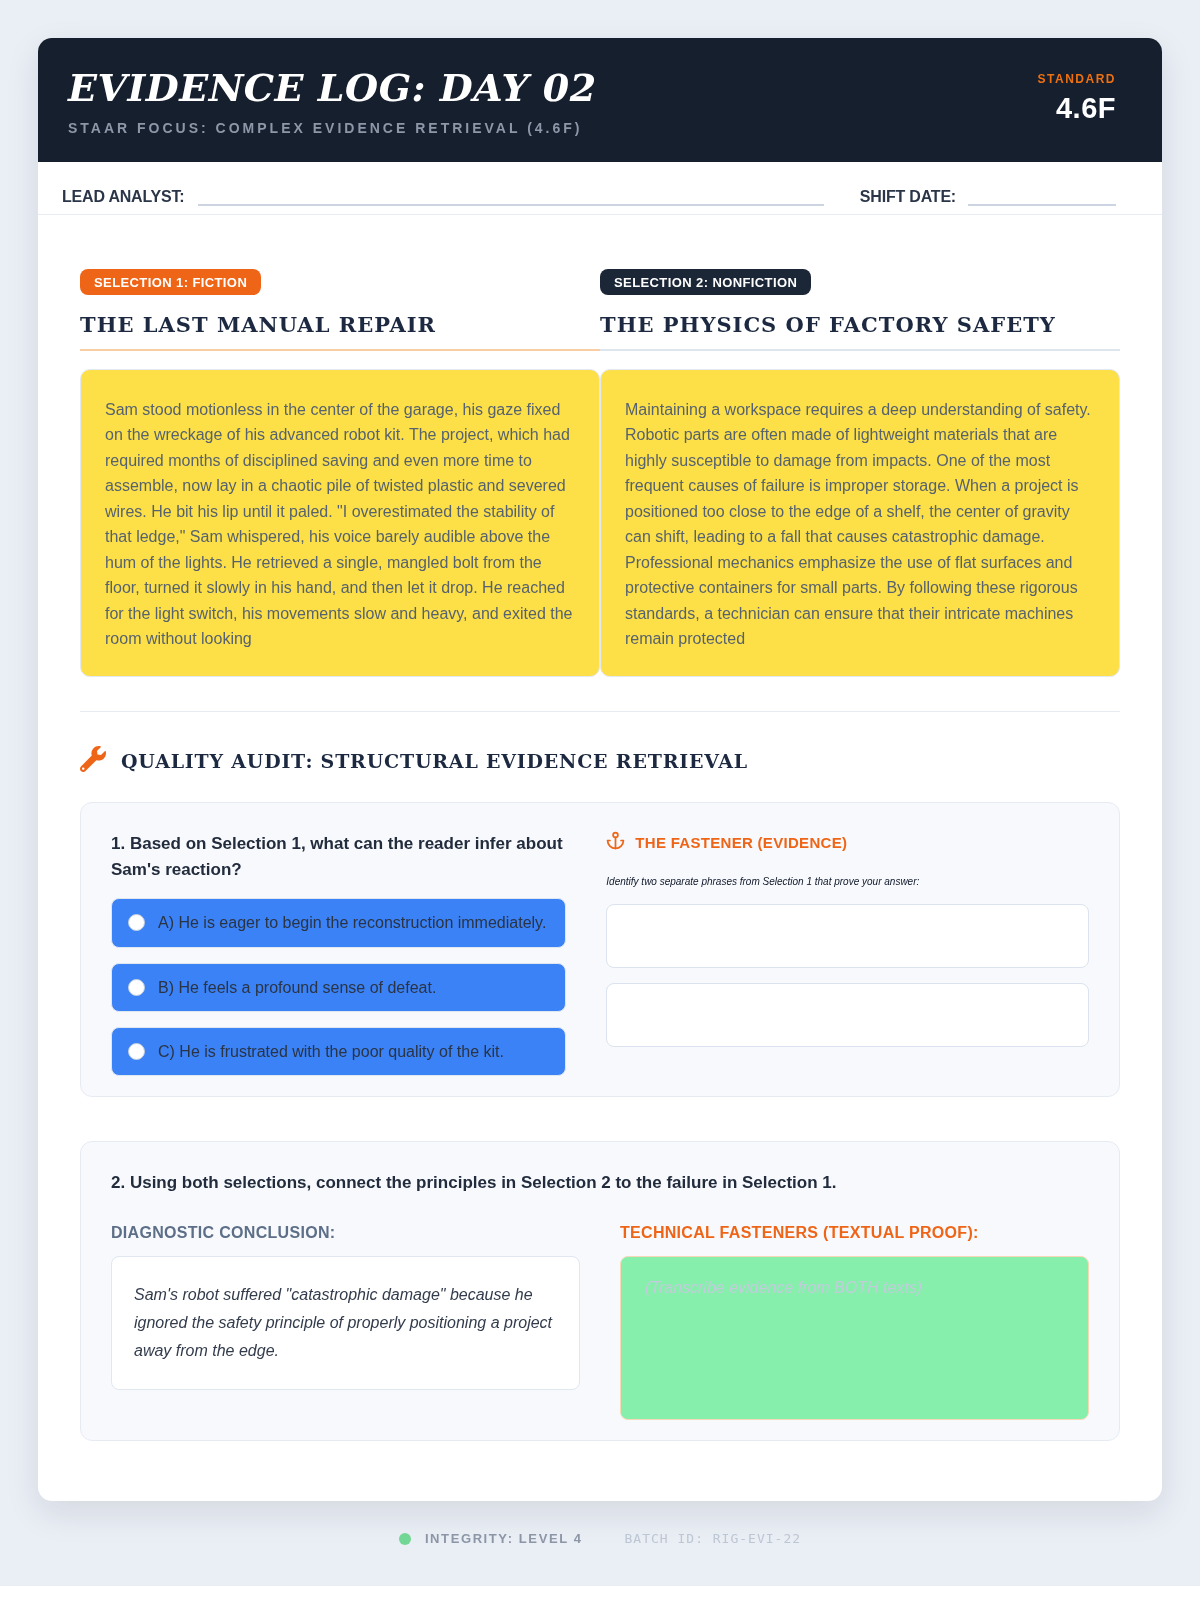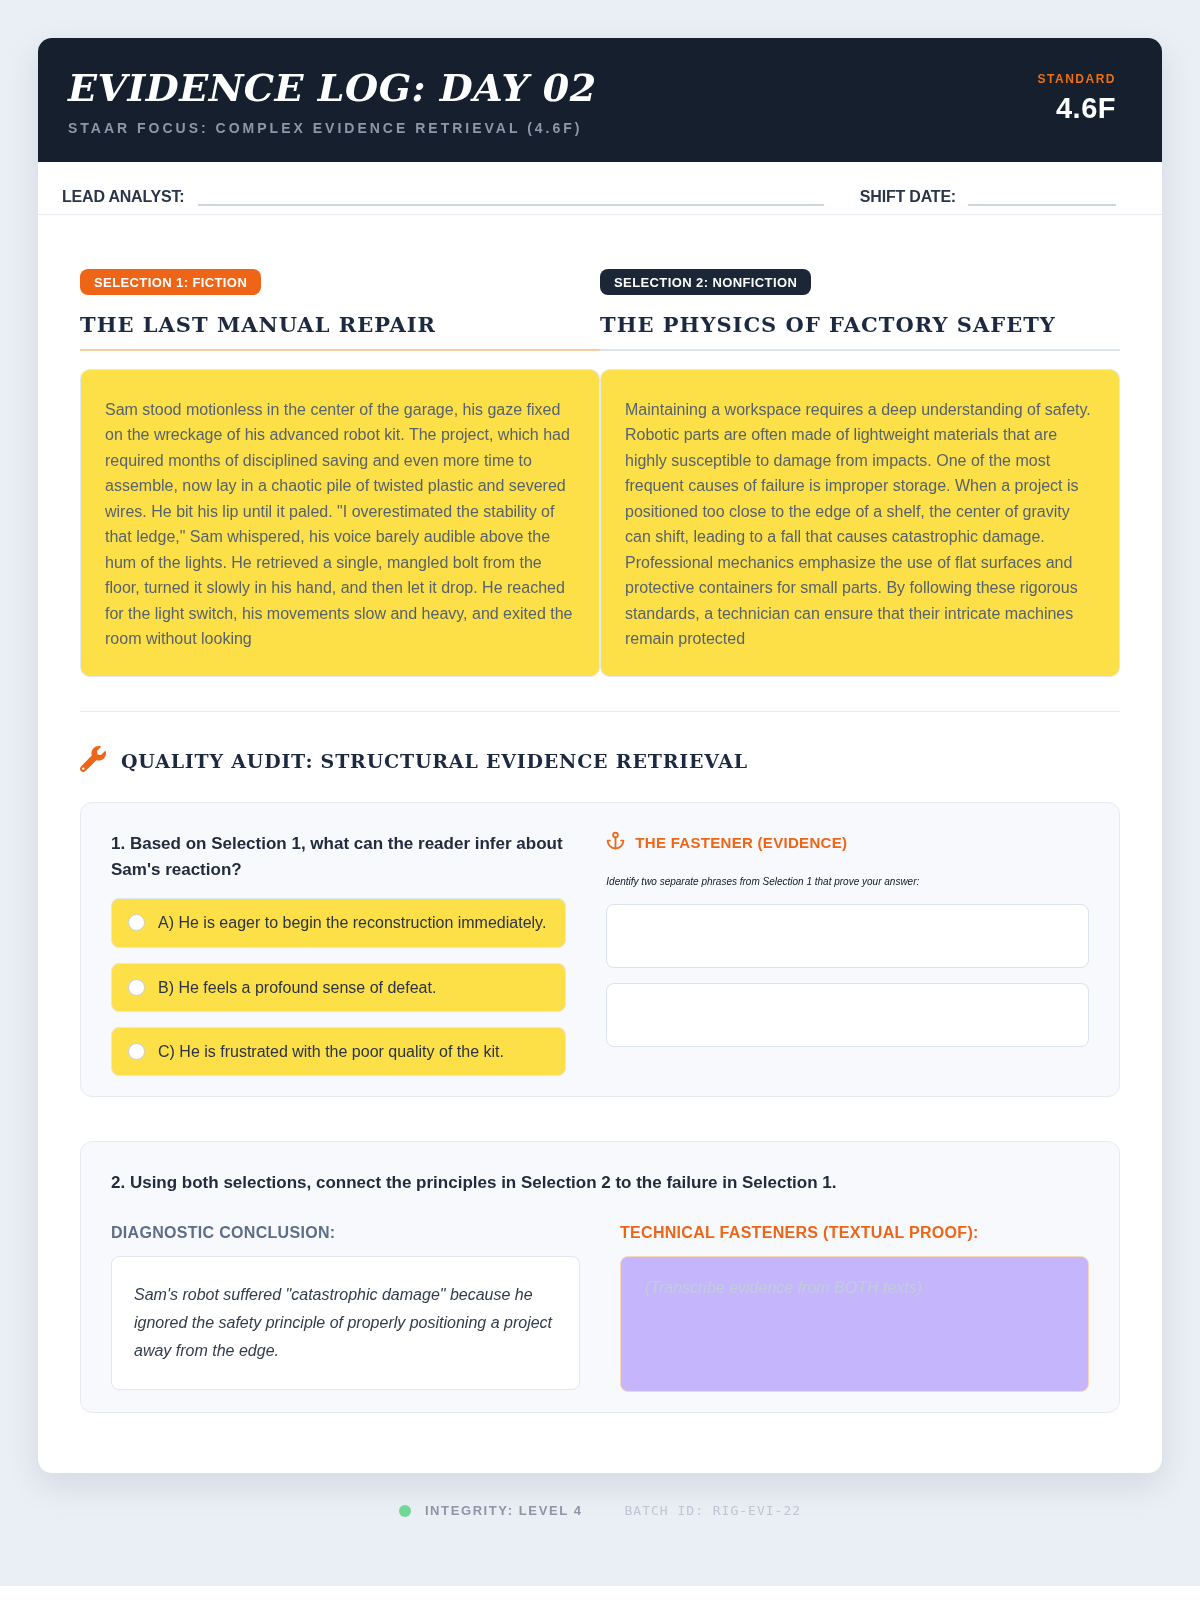--- a/index.html
+++ b/index.html
@@ -80,21 +80,21 @@
   }
 
   .panel {
     margin-top:26px; background:#f7f9fc; border:1px solid #e6ebf2;
     border-radius:12px; padding:28px 30px 20px;
   }
   .q-grid { display:grid; grid-template-columns:1fr 1.06fr; column-gap:40px; }
   .q-text { font-size:17px; font-weight:bold; color:#222c3d; line-height:1.55; }
 
   .option {
-    margin-top:15px; background:#fde047; border:1px solid #dfe7f0; border-radius:8px;
+    margin-top:15px; background:#3b82f6; border:1px solid #dfe7f0; border-radius:8px;
     padding:12px 16px; display:flex; align-items:center; gap:13px; cursor:pointer;
   }
   .radio {
     width:17px; height:17px; border:1.5px solid #c2cedd; border-radius:50%;
     background:#ffffff; flex:0 0 auto;
   }
   .option-label { font-size:16px; color:#2a3444; line-height:1.45; }
 
   .fastener-hdr { display:flex; align-items:center; gap:10px; color:#ef6518; }
   .fastener-title { font-size:15px; font-weight:bold; letter-spacing:0.3px; color:#ef6518; }
@@ -110,22 +110,22 @@
   .q2-grid { display:grid; grid-template-columns:1fr 1fr; column-gap:40px; margin-top:28px; }
   .small-label { font-size:16px; font-weight:bold; letter-spacing:0.3px; }
   .small-label.gray { color:#5d6f88; }
   .small-label.orange { color:#ef6518; }
   .conclusion-box {
     margin-top:14px; min-height:120px; background:#ffffff; border:1px solid #e0e7f0;
     border-radius:8px; padding:24px 22px;
     font-style:italic; font-size:16px; line-height:1.75; color:#333c4c;
   }
   .proof-box {
-    display:block; width:100%; margin-top:14px; height:136px; resize:none; outline:none;
-    background:#c4b5fd; border:1.5px solid #f7d9b8; border-radius:8px; padding:22px 24px;
+    display:block; width:100%; margin-top:14px; height:164px; resize:none; outline:none;
+    background:#86efac; border:1.5px solid #f7d9b8; border-radius:8px; padding:22px 24px;
     font-family:"Liberation Sans", sans-serif; font-style:italic; font-size:16px; color:#3a4454;
   }
   .proof-box::placeholder { color:#c2ccda; font-style:italic; }
 
   
   .footer {
     margin-top:30px; display:flex; justify-content:center; align-items:center; gap:14px;
   }
   .dot { width:12px; height:12px; border-radius:50%; background:#72d794; }
   .integrity { font-size:13px; font-weight:bold; letter-spacing:1.6px; color:#8c96a6; }

